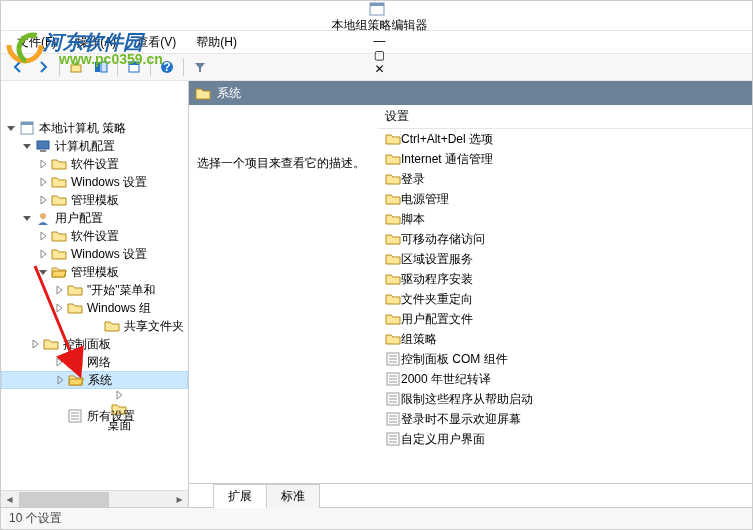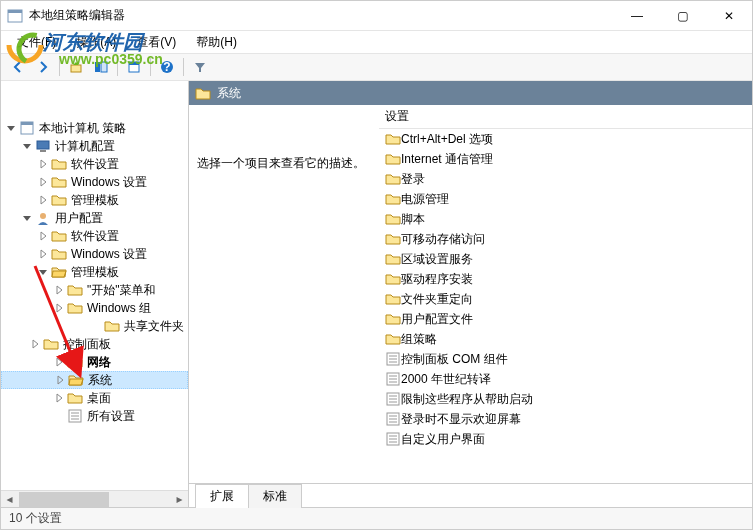--- a/index.html
+++ b/index.html
@@ -1,18 +1,18 @@
 <!DOCTYPE html>
 <html><head>
 <meta charset="utf-8">
 <style>
 * { margin: 0; padding: 0; box-sizing: border-box; font-family: "Microsoft YaHei", "Segoe UI", sans-serif; font-size: 12px; }
 body { width: 753px; height: 530px; background: #fff; overflow: hidden; position: relative; border: 1px solid #ccc; }
 
-.titlebar { height: 30px; display: flex; align-items: center; padding-left: 6px; background: #fff; border-bottom: 1px solid #e5e5e5; }
+.titlebar { height: 30px; display: flex; align-items: center; padding-left: 6px; background: #fff; border-bottom: 1px solid #e5e5e5; flex-direction: column; }
 .titlebar .app-icon { width: 16px; height: 16px; margin-right: 6px; display: inline-flex; }
 .titlebar .title { flex: 1; color: #000; }
 .titlebar .winbtn { width: 46px; height: 30px; display: flex; align-items: center; justify-content: center; color: #000; }
 
 .menubar { height: 22px; display: flex; align-items: center; padding-left: 8px; gap: 4px; }
 .menubar .menu-item { padding: 2px 8px; color: #000; }
 
 .toolbar { height: 28px; display: flex; align-items: center; padding-left: 6px; gap: 3px; border-top: 1px solid #e5e5e5; border-bottom: 1px solid #e5e5e5; background: #f7f7f7; }
 .tbtn { width: 22px; height: 22px; display: flex; align-items: center; justify-content: center; border: 1px solid transparent; }
 .sep { width: 1px; height: 18px; background: #ccc; margin: 0 2px; }
@@ -29,21 +29,21 @@
 .right-pane { flex: 1; display: flex; flex-direction: column; background: #fff; position: relative; }
 .header-bar { height: 24px; background: #6b8299; color: #fff; display: flex; align-items: center; padding-left: 6px; gap: 6px; }
 .header-bar .fldr { width: 16px; height: 16px; }
 .body-split { flex: 1; display: flex; overflow: hidden; }
 .desc-col { width: 190px; padding: 10px 8px; color: #000; margin-top: 40px; }
 .list-col { flex: 1; overflow-y: auto; }
 .list-header { height: 24px; display: flex; align-items: center; padding-left: 6px; border-bottom: 1px solid #e5e5e5; color: #000; position: sticky; top: 0; background: #fff; }
 .list-row { height: 20px; display: flex; align-items: center; padding-left: 6px; }
 .list-row .li-icon { width: 16px; height: 16px; flex-shrink: 0; }
 
-.tabs { height: 24px; display: flex; align-items: flex-end; padding-left: 6px; border-top: 1px solid #ccc; background: #fff; }
+.tabs { height: 24px; display: flex; align-items: flex-end; padding-left: 24px; border-top: 1px solid #ccc; background: #fff; }
 .tab { padding: 3px 14px; border: 1px solid #ccc; border-bottom: none; margin-right: -1px; background: #fff; font-size: 12px; position: relative; top: 1px; }
 .tab.inactive { background: #f4f4f4; }
 
 .statusbar { height: 22px; border-top: 1px solid #ccc; display: flex; align-items: center; padding-left: 8px; color: #444; background: #f7f7f7; }
 
 .hscroll { position: absolute; bottom: 0; left: 0; right: 0; height: 17px; background: #f0f0f0; border-top: 1px solid #ddd; display: flex; align-items: center; }
 .hscroll .thumb { width: 90px; height: 15px; background: #cdcdcd; margin-left: 1px; }
 .hscroll .arrow { width: 17px; height: 17px; display:flex; align-items:center; justify-content:center; color:#666; }
 
 .watermark { position: absolute; top: 22px; left: 0; pointer-events: none; opacity: 0.95; }
@@ -305,21 +305,21 @@
               <path d="M3 1 L8 5 L3 9 Z" fill="none" stroke="#888"></path>
             </svg>
           </span>
           <span class="node-icon">
             <svg width="16" height="16">
               <path d="M1 4 L6 4 L8 6 L15 6 L15 13 L1 13 Z" fill="#fce79a" stroke="#b88c1b"></path>
             </svg>
           </span>
           <span class="node-label">控制面板</span>
         </div>
-        <div class="tree-row" style="padding-left: 52px; font-weight: bold;">
+        <div class="tree-row" style="padding-left: 52px;">
           <span class="twisty">
             <svg width="10" height="10">
               <path d="M3 1 L8 5 L3 9 Z" fill="none" stroke="#888"></path>
             </svg>
           </span>
           <span class="node-icon">
             <svg width="16" height="16">
               <path d="M1 4 L6 4 L8 6 L15 6 L15 13 L1 13 Z" fill="#fce79a" stroke="#b88c1b"></path>
             </svg>
           </span>
@@ -332,21 +332,21 @@
             </svg>
           </span>
           <span class="node-icon">
             <svg width="16" height="16">
               <path d="M1 4 L6 4 L8 6 L15 6 L14 13 L1 13 Z" fill="#ffe9a8" stroke="#b88c1b"></path>
               <path d="M2 7 L15 7 L13 13 L1 13 Z" fill="#fcd667" stroke="#b88c1b"></path>
             </svg>
           </span>
           <span class="node-label">系统</span>
         </div>
-        <div class="tree-row" style="padding-left: 52px;">
+        <div class="tree-row" style="padding-left: 52px; flex-direction: column;">
           <span class="twisty">
             <svg width="10" height="10">
               <path d="M3 1 L8 5 L3 9 Z" fill="none" stroke="#888"></path>
             </svg>
           </span>
           <span class="node-icon">
             <svg width="16" height="16">
               <path d="M1 4 L6 4 L8 6 L15 6 L15 13 L1 13 Z" fill="#fce79a" stroke="#b88c1b"></path>
             </svg>
           </span>

